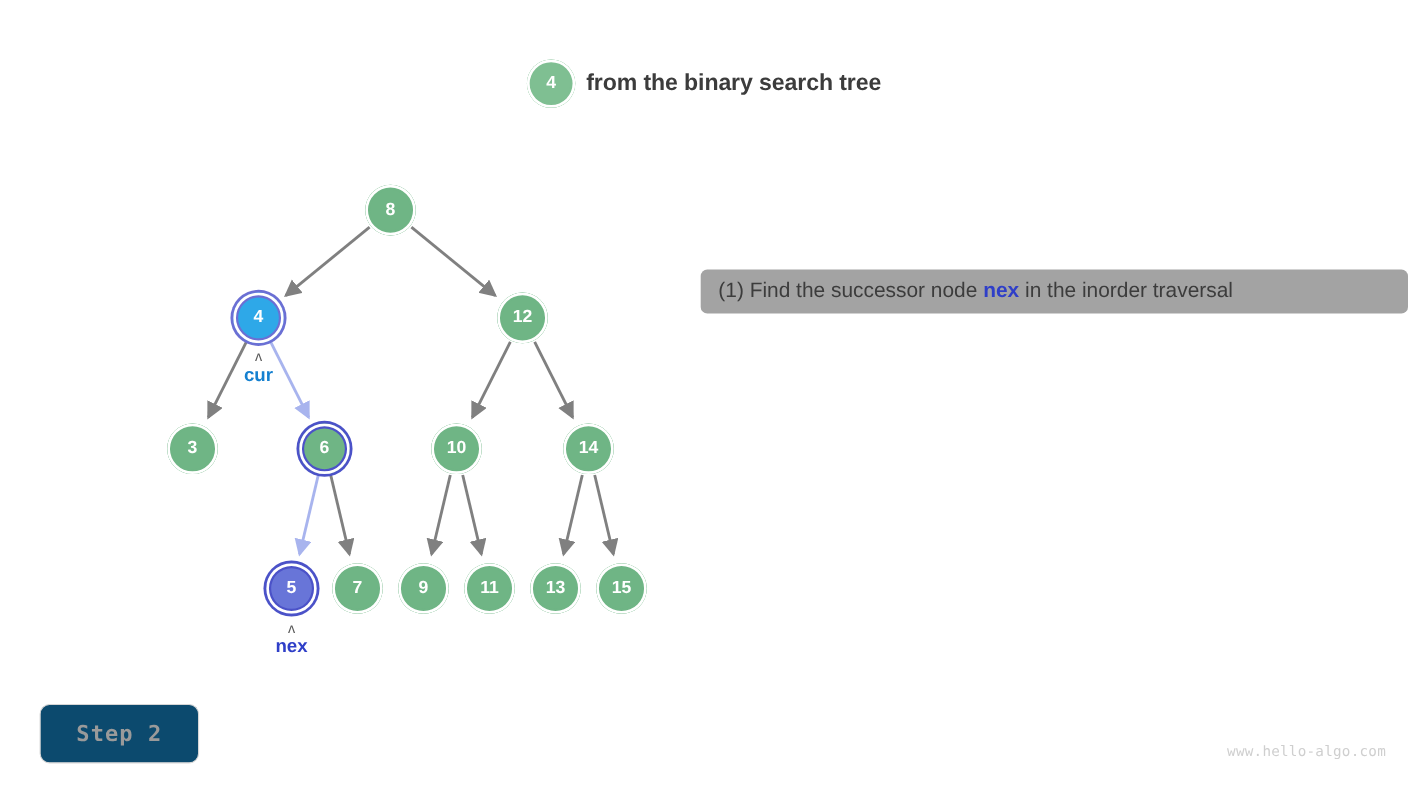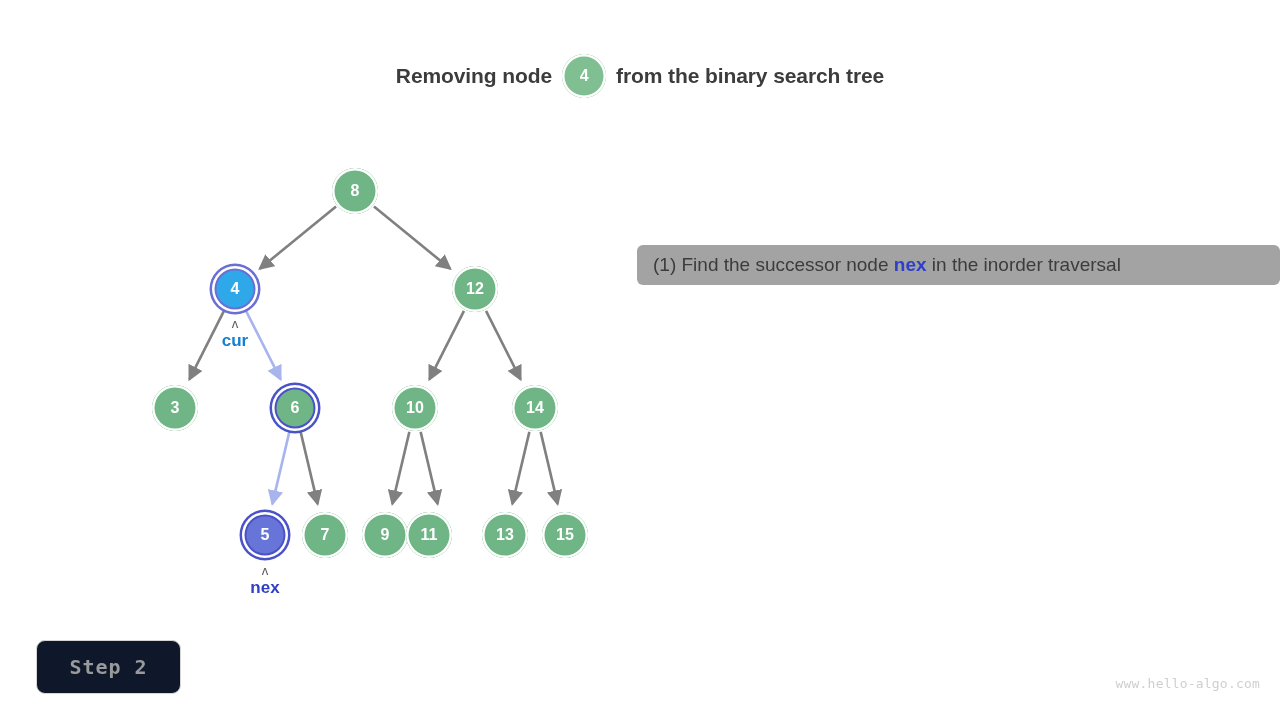--- a/index.html
+++ b/index.html
@@ -141,21 +141,21 @@
 
   
   #step-badge {
     position: absolute;
     left: 36px;
     top: 640px;
     width: 145px;
     height: 54px;
     border: 1px solid #d6d6d6;
     border-radius: 9px;
-    background: #0f172a;
+    background: #0c4a6e;
     display: flex;
     align-items: center;
     justify-content: center;
     font-family: "DejaVu Sans Mono", monospace;
     font-size: 20px;
     font-weight: bold;
     color: #9a9a9a;
     letter-spacing: 1px;
     box-sizing: border-box;
   }
@@ -168,21 +168,20 @@
     font-family: "DejaVu Sans Mono", monospace;
     font-size: 13px;
     color: #cfcfcf;
     letter-spacing: 0.2px;
   }
 </style>
 </head>
 <body>
 
 <div id="title-bar">
-  <span>Removing node</span>
   <span class="title-badge">
     <span>4</span>
   </span>
   <span>from the binary search tree</span>
 </div>
 
 <div id="tree-canvas">
   <svg id="tree-edges" width="640" height="720" style="position:absolute;left:0;top:0;z-index:1;">
     <defs>
       <marker id="arrow-gray" markerWidth="7" markerHeight="7" refX="5.2" refY="3" orient="auto">
@@ -231,21 +230,21 @@
       </div>
       <div class="tree-node indigo" style="left: 265px; top: 535px;">
         <span>5</span>
       </div>
       <div class="tree-node green" style="left: 325px; top: 535px;">
         <span>7</span>
       </div>
       <div class="tree-node green" style="left: 385px; top: 535px;">
         <span>9</span>
       </div>
-      <div class="tree-node green" style="left: 429px; top: 535px;">
+      <div class="tree-node green" style="left: 445px; top: 535px;">
         <span>11</span>
       </div>
       <div class="tree-node green" style="left: 505px; top: 535px;">
         <span>13</span>
       </div>
       <div class="tree-node green" style="left: 565px; top: 535px;">
         <span>15</span>
       </div>
     </div>
   <div id="pointer-layer">

